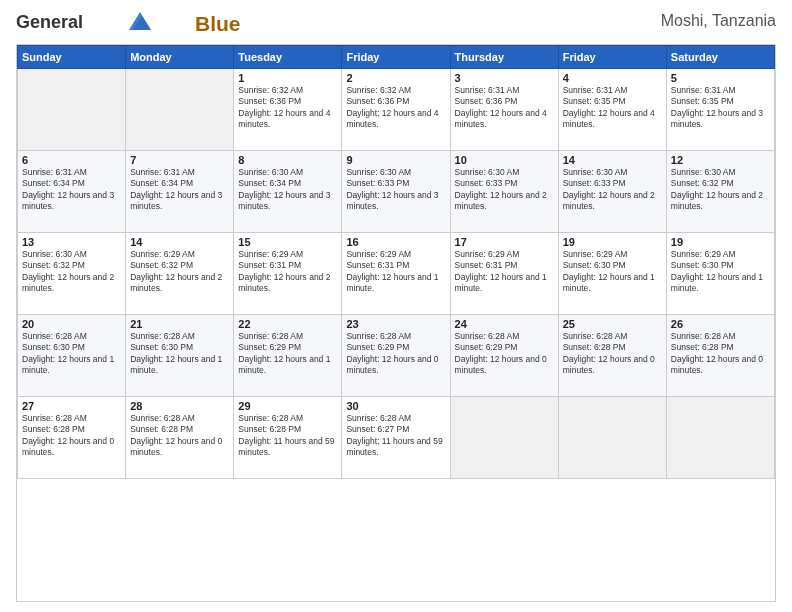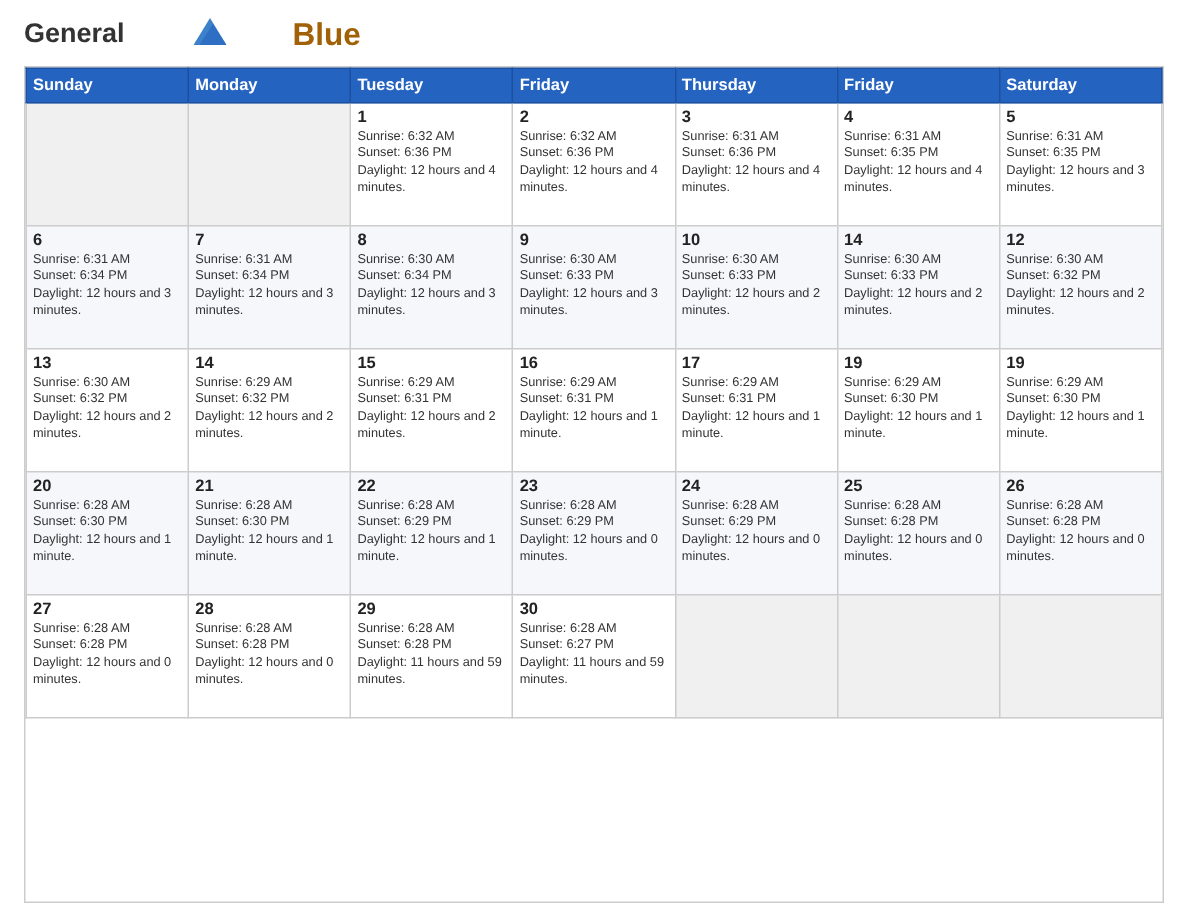--- a/index.html
+++ b/index.html
@@ -120,20 +120,21 @@
       <div class="logo-text">
         <span class="logo-general">General</span>
         <svg class="logo-icon" viewBox="0 0 22 18" fill="none" xmlns="http://www.w3.org/2000/svg">
           <polygon points="0,18 11,0 22,18" fill="#1a6bbf" opacity="0.85"></polygon>
           <polygon points="4,18 13,4 22,18" fill="#2563c0" opacity="0.6"></polygon>
         </svg>
         <span class="logo-blue">Blue</span>
       </div>
     </div>
     <div class="title-block">
+      <div class="location">Moshi, Tanzania</div>
     </div>
   </div>
 
   <div class="calendar">
     <table>
       <thead>
         <tr>
         <th>Sunday</th>
             <th>Monday</th>
             <th>Tuesday</th>

